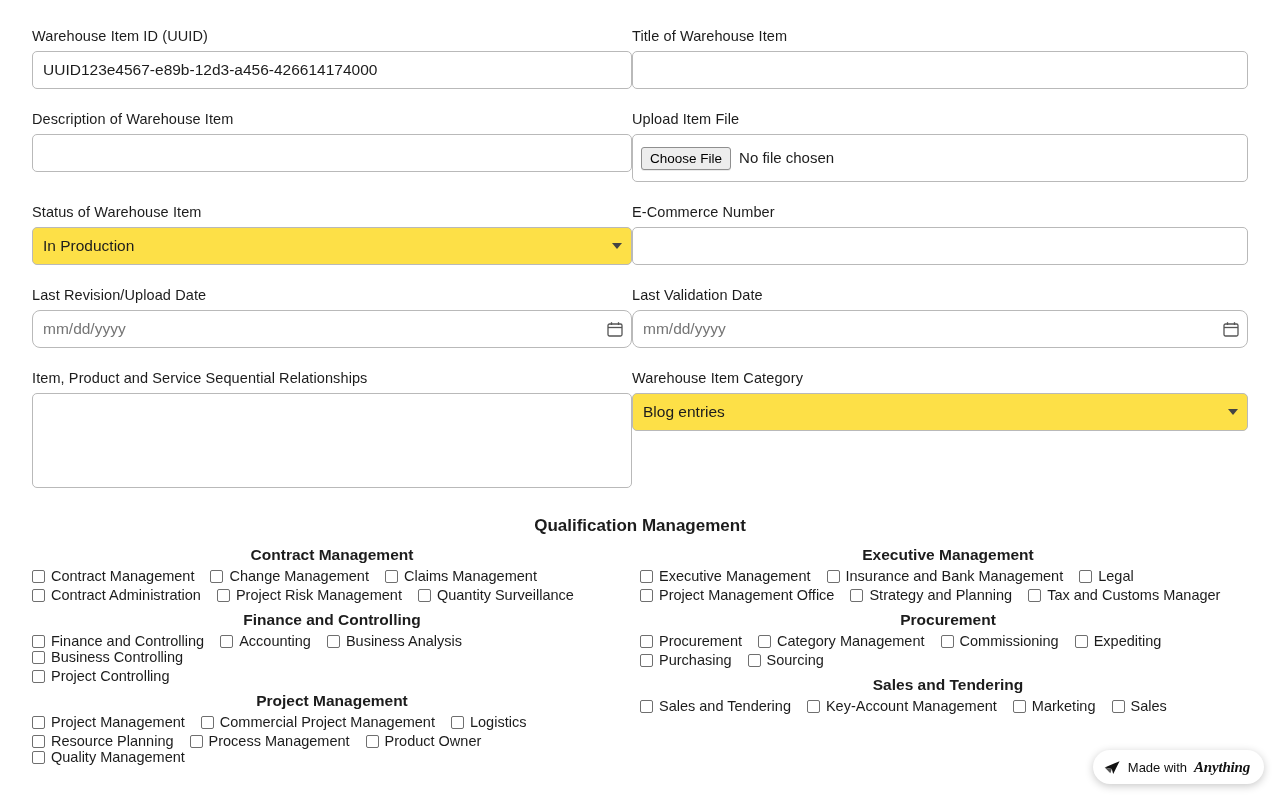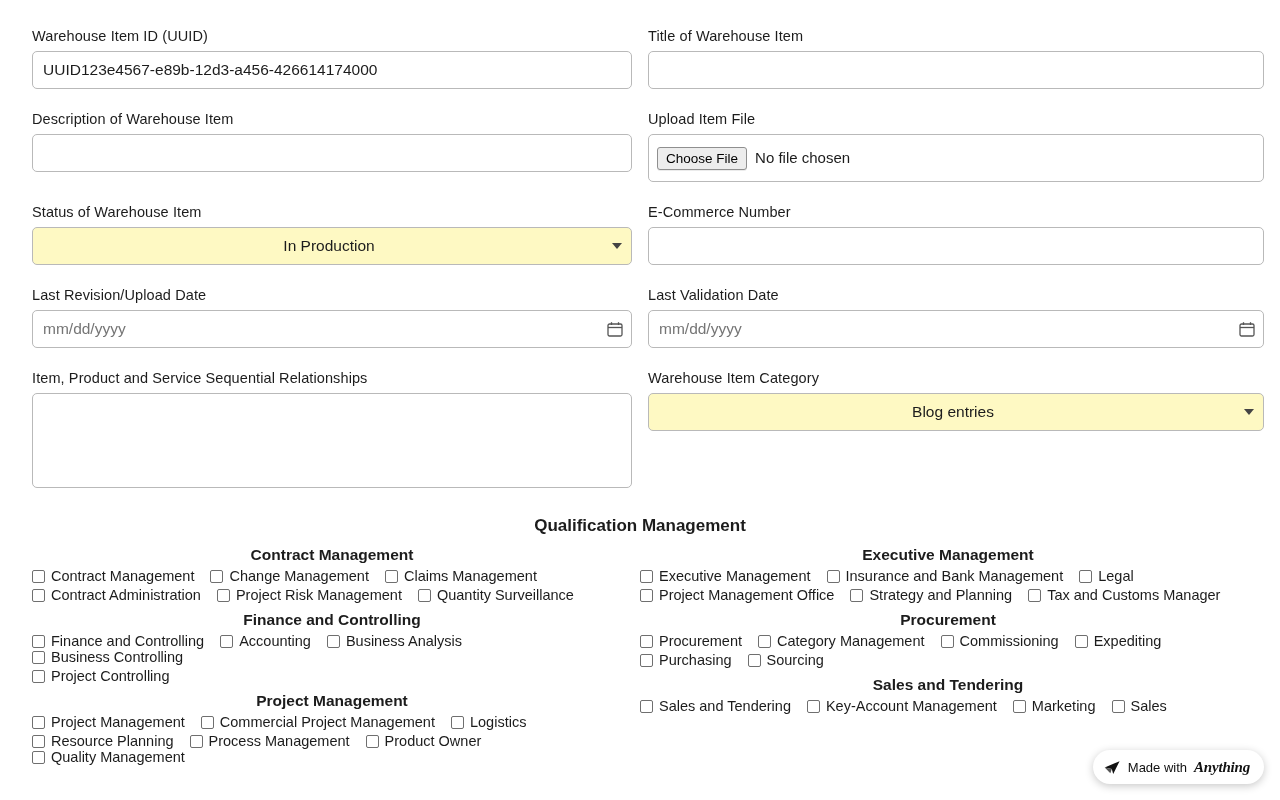--- a/index.html
+++ b/index.html
@@ -13,21 +13,21 @@
   }
   .page {
     position: relative;
     width: 1280px;
     height: 800px;
     padding: 28px 32px 0 32px;
   }
   .grid {
     display: grid;
     grid-template-columns: 600px 616px;
-    column-gap: 16px;
+    column-gap: 0;
   }
   .field { margin-bottom: 22px; }
   .field-label {
     display: block;
     font-size: 14.5px;
     font-weight: 400;
     color: #1c1c1c;
     margin-bottom: 7px;
     letter-spacing: 0.1px;
   }
@@ -70,38 +70,38 @@
   }
   .file-status {
     font-size: 15px;
     color: #1c1c1c;
   }
   .select-wrap { position: relative; }
   .select-input {
     appearance: none;
     -webkit-appearance: none;
     padding-right: 16px;
-    background: #fef9c3;
-    text-align: center;
+    background: #fde047;
   }
   .select-arrow {
     position: absolute;
     right: 10px;
     top: 50%;
     transform: translateY(-50%);
     pointer-events: none;
     width: 0; height: 0;
     border-left: 5px solid transparent;
     border-right: 5px solid transparent;
     border-top: 6px solid #444;
   }
   .date-wrap { position: relative; }
   .date-input {
     color: #757575;
     padding-right: 34px;
+    border-radius: 8px;
   }
   .cal-icon {
     position: absolute;
     right: 9px;
     top: 50%;
     transform: translateY(-50%);
     width: 16px; height: 16px;
     pointer-events: none;
   }
   .textarea-input {

